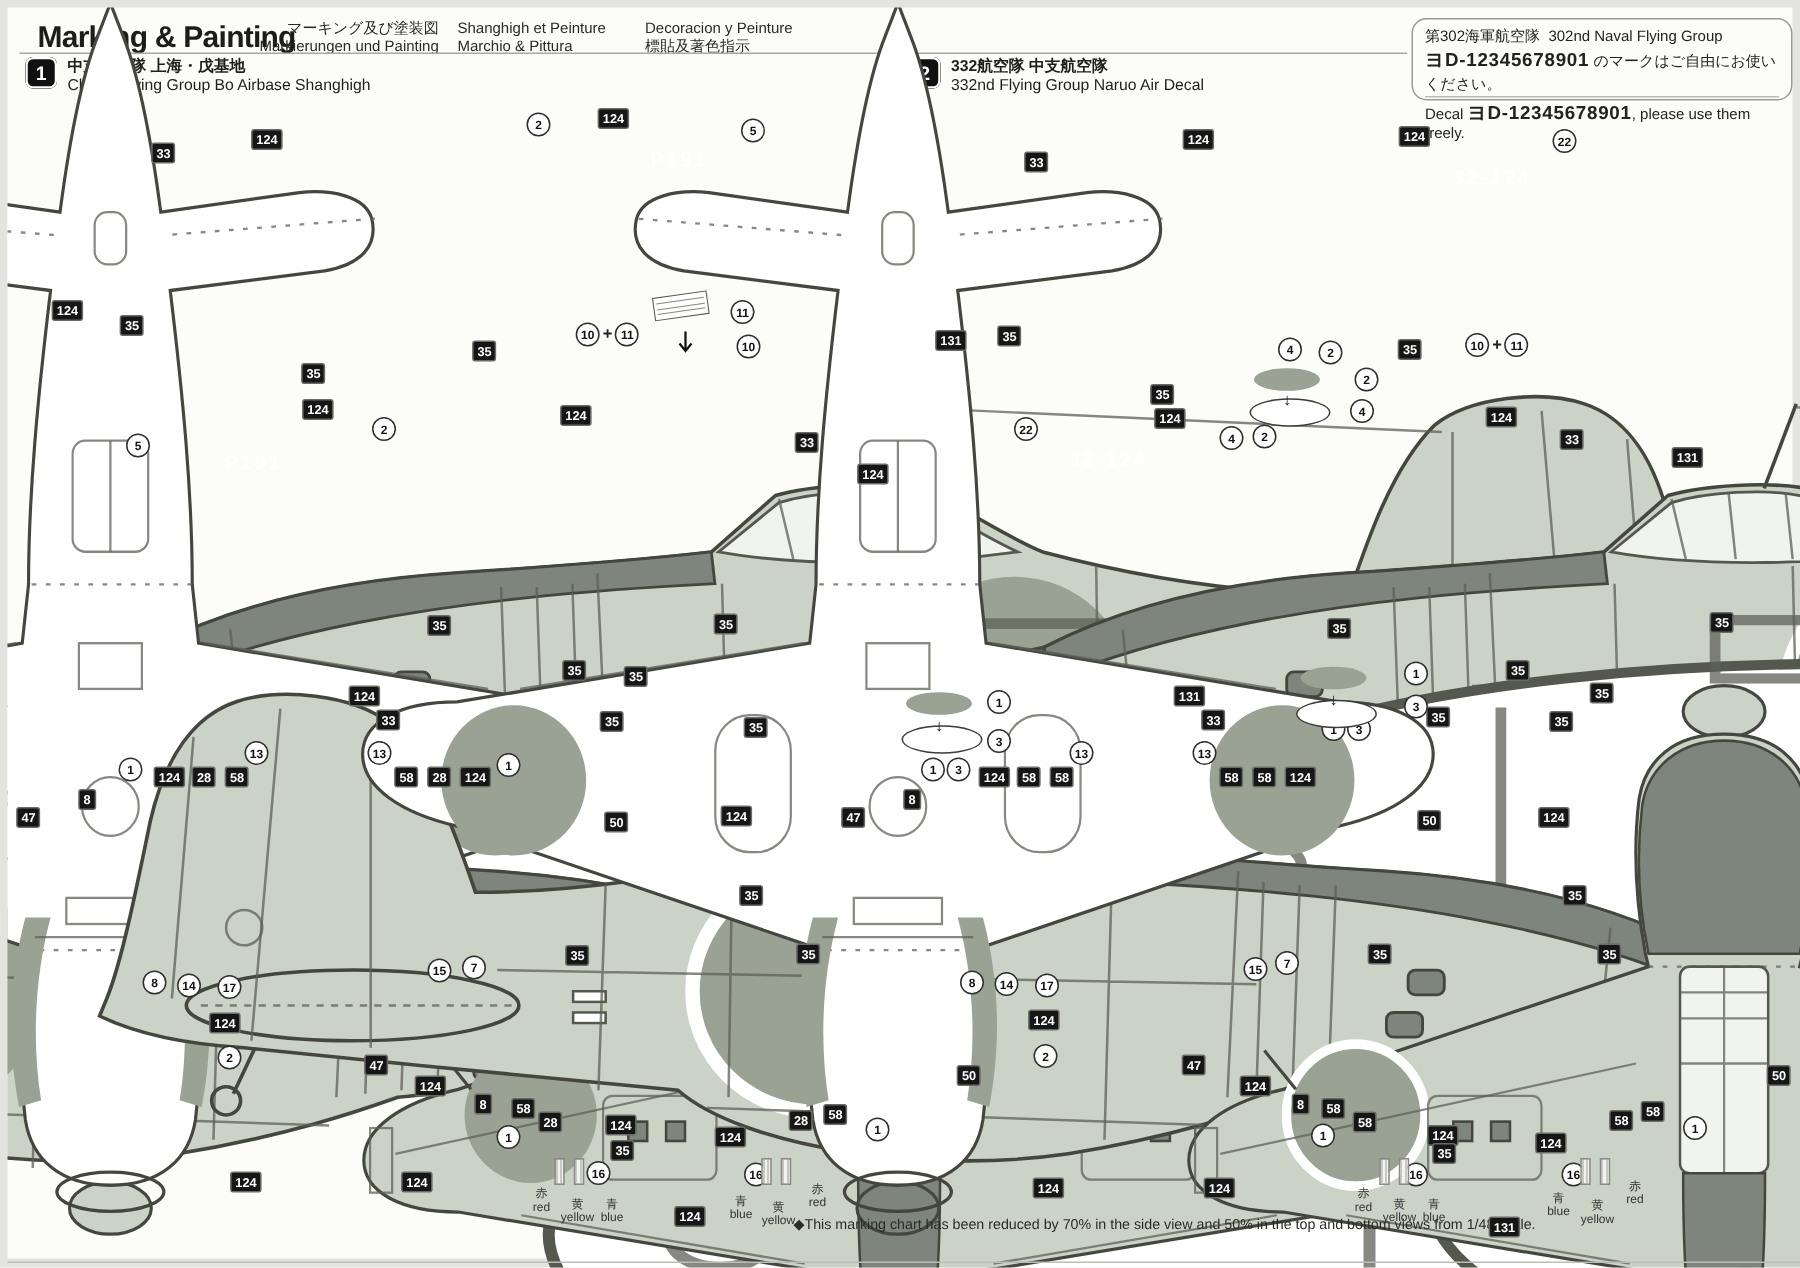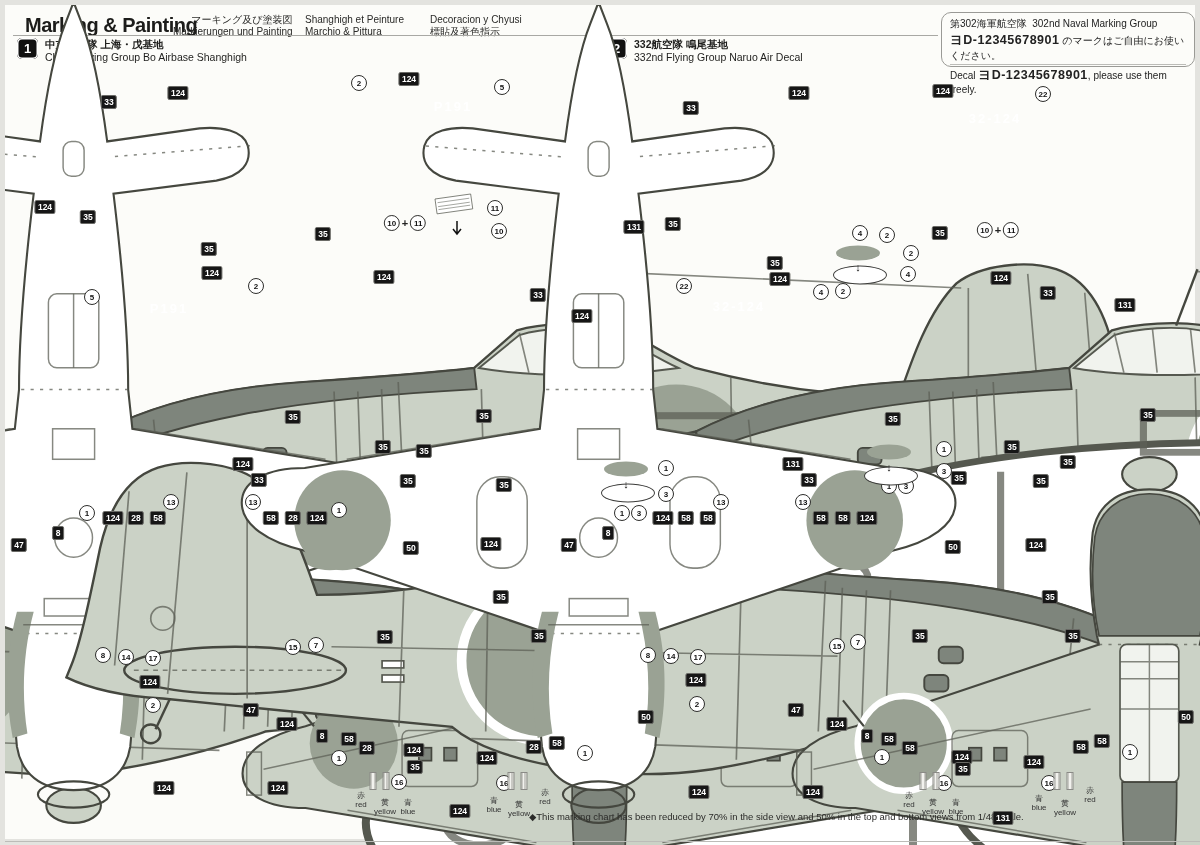--- a/index.html
+++ b/index.html
@@ -62,42 +62,42 @@
   <div class="abs" id="title">Marking &amp; Painting</div>
   <div class="abs trcol" style="left:168px;text-align:right;">
     <div>マーキング及び塗装図</div>
     <div>Markierungen und Painting</div>
   </div>
   <div class="abs trcol" style="left:300px;">
     <div>Shanghigh et Peinture</div>
     <div>Marchio &amp; Pittura</div>
   </div>
   <div class="abs trcol" style="left:425px;">
-    <div>Decoracion y Chyusi</div>
+    <div>Decoracion y Peinture</div>
     <div>標貼及著色指示</div>
   </div>
   <div class="abs" id="hr-top"></div>
 
   <div class="abs sec" style="left:12px;top:33px;">
     <div class="secnum">1</div>
     <div class="sectxt">
       <div class="jp">中支航空隊 上海・戊基地</div>
       <div>Chyusi Flying Group Bo Airbase Shanghigh</div>
     </div>
   </div>
   <div class="abs sec" style="left:601px;top:33px;">
     <div class="secnum">2</div>
     <div class="sectxt">
-      <div class="jp">332航空隊 鳴尾基地</div>
+      <div class="jp">332航空隊 中支航空隊</div>
       <div>332nd Flying Group Naruo Air Decal</div>
     </div>
   </div>
 
   <div class="abs" id="decalbox">
-    <div class="row1"><span>第302海軍航空隊</span>&nbsp;&nbsp;<span>302nd Naval Marking Group</span></div>
+    <div class="row1"><span>第302海軍航空隊</span>&nbsp;&nbsp;<span>302nd Naval Flying Group</span></div>
     <div class="row2"><span class="code">ヨD-12345678901</span> <span>のマークはご自由にお使いください。</span></div>
     <div class="row3"><span>Decal </span><span class="code">ヨD-12345678901</span><span>, please use them freely.</span></div>
   </div>
 
   <svg id="art" class="abs" width="1200" height="845" viewBox="0 0 1200 845">
     <defs>
       <symbol id="prof" viewBox="0 0 490 185">
         <path class="spn" d="M30,75 C14,78 4,85 3,92 C4,99 14,106 30,109 Z"></path>
         <path class="af" d="M30,75 C55,62 85,56 115,54 C145,52 170,50 187,48 L205,32 C215,29 233,28 244,30 C255,33 266,42 280,48 C310,56 340,60 366,60 C371,45 378,24 390,12 C400,4 420,2 432,6 C444,10 452,22 456,40 C460,60 464,80 468,90 L470,95 C460,100 446,103 430,104 C392,108 342,113 310,116 C292,132 242,140 202,134 C172,129 152,122 141,118 C101,114 62,112 43,108 L30,106 Z"></path>
         <path class="dk" d="M30,75 C55,62 85,56 115,54 C145,52 170,50 187,48 L188,57 C150,59 118,62 88,68 C63,73 44,79 31,85 Z"></path>

